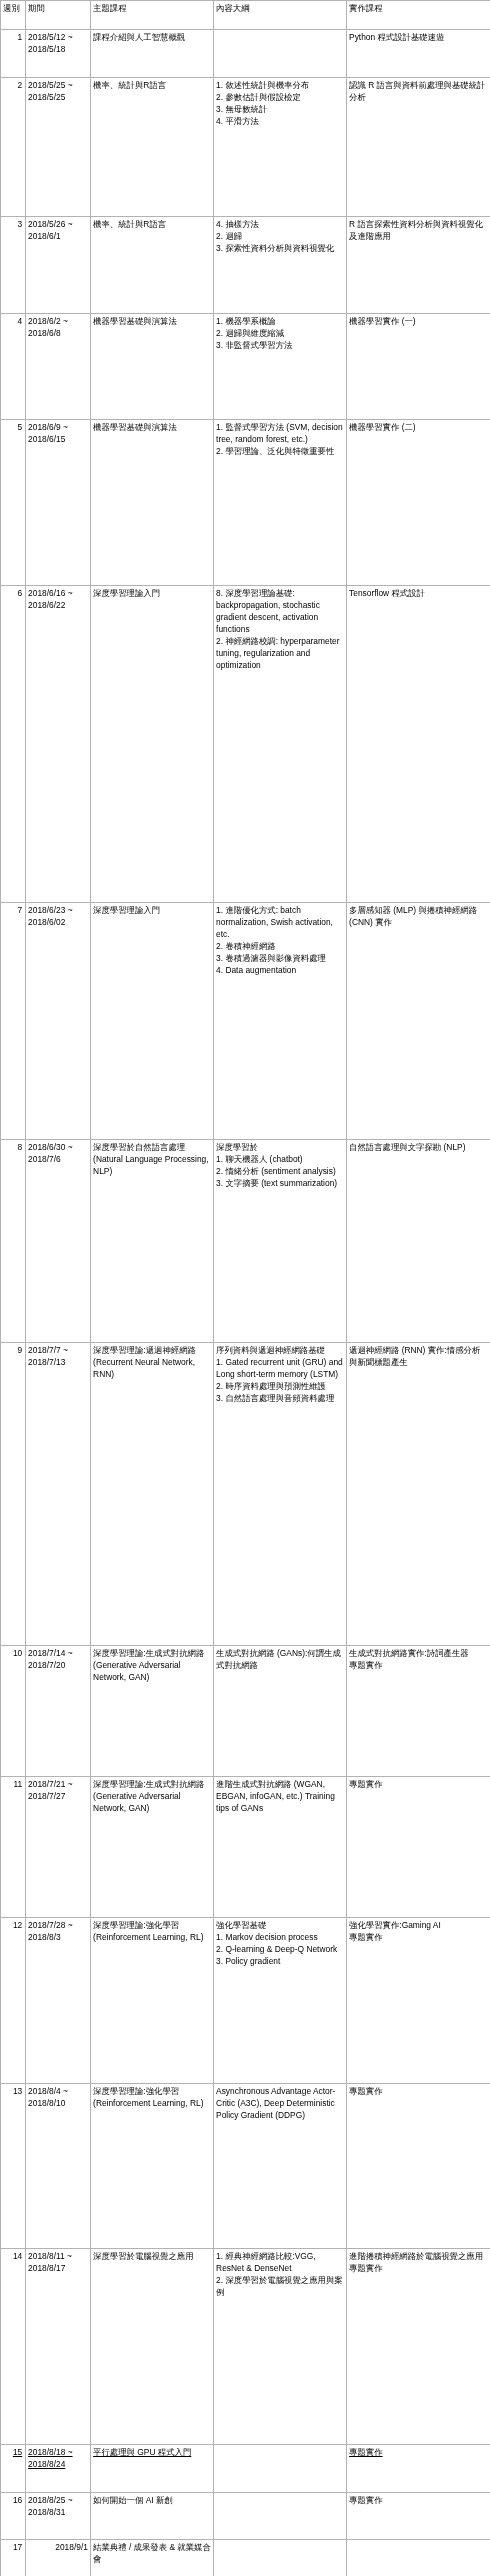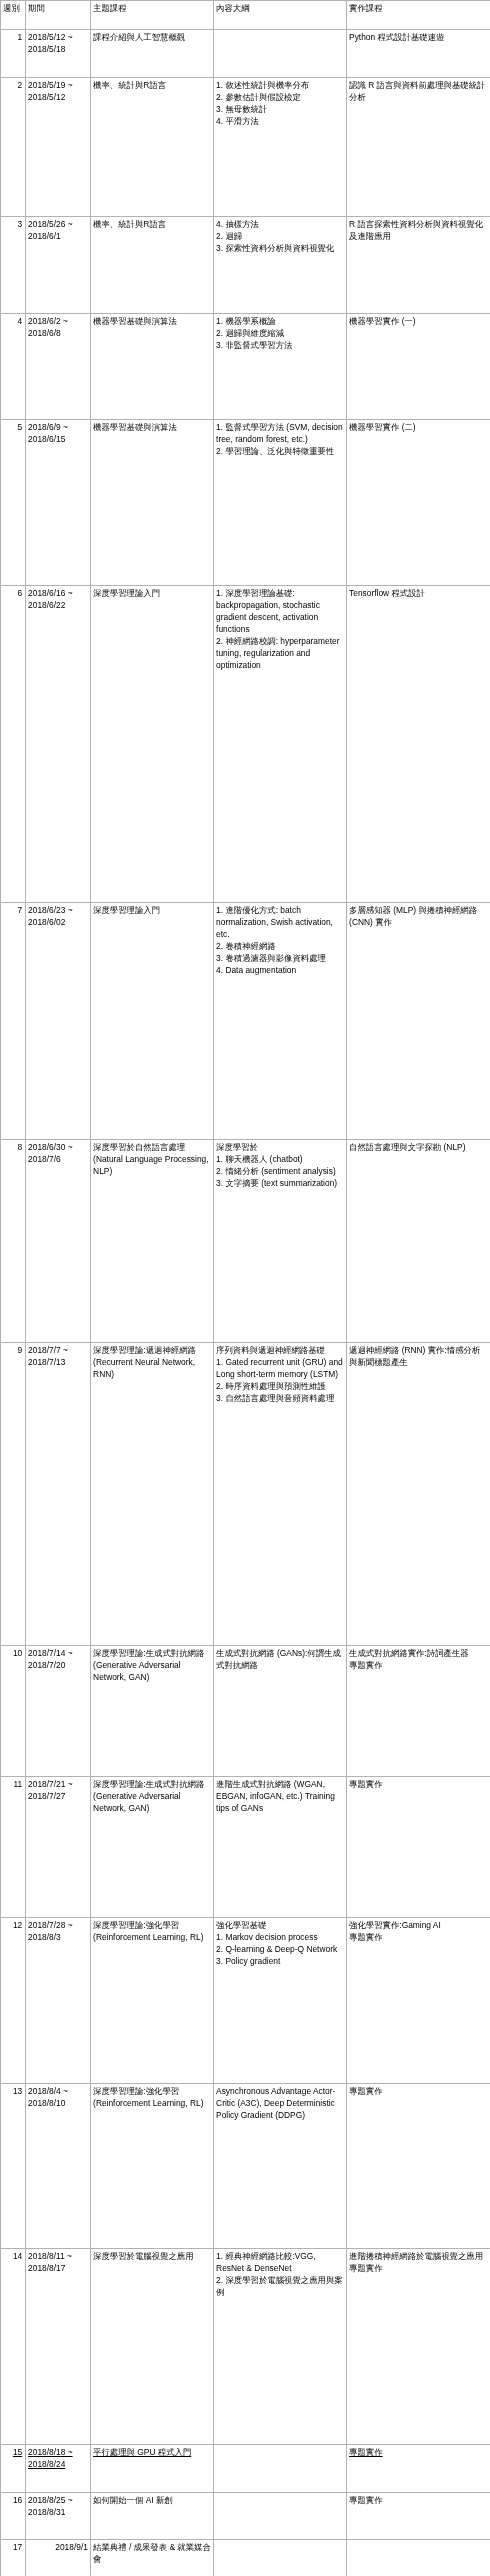--- a/index.html
+++ b/index.html
@@ -80,21 +80,21 @@
   <tr>
     <td class="c-week">1</td>
     <td class="c-period">2018/5/12 ~ 2018/5/18</td>
     <td class="c-topic">課程介紹與人工智慧概觀</td>
     <td class="c-outline"></td>
     <td class="c-practice">Python 程式設計基礎速遊</td>
   </tr>
 
   <tr>
     <td class="c-week">2</td>
-    <td class="c-period">2018/5/19 ~ 2018/5/12</td>
+    <td class="c-period">2018/5/25 ~ 2018/5/25</td>
     <td class="c-topic">機率、統計與R語言</td>
     <td class="c-outline">1. 敘述性統計與機率分布
 2. 參數估計與假設檢定
 3. 無母數統計
 4. 平滑方法</td>
     <td class="c-practice">認識 R 語言與資料前處理與基礎統計分析</td>
   </tr>
 
   <tr>
     <td class="c-week">3</td>
@@ -122,21 +122,21 @@
     <td class="c-topic">機器學習基礎與演算法</td>
     <td class="c-outline">1. 監督式學習方法 (SVM, decision tree, random forest, etc.)
 2. 學習理論、泛化與特徵重要性</td>
     <td class="c-practice">機器學習實作 (二)</td>
   </tr>
 
   <tr>
     <td class="c-week">6</td>
     <td class="c-period">2018/6/16 ~ 2018/6/22</td>
     <td class="c-topic">深度學習理論入門</td>
-    <td class="c-outline">1. 深度學習理論基礎: backpropagation, stochastic gradient descent, activation functions
+    <td class="c-outline">8. 深度學習理論基礎: backpropagation, stochastic gradient descent, activation functions
 2. 神經網路校調: hyperparameter tuning, regularization and optimization</td>
     <td class="c-practice">Tensorflow 程式設計</td>
   </tr>
 
   <tr>
     <td class="c-week">7</td>
     <td class="c-period">2018/6/23 ~ 2018/6/02</td>
     <td class="c-topic">深度學習理論入門</td>
     <td class="c-outline">1. 進階優化方式: batch normalization, Swish activation, etc.
 2. 卷積神經網路

